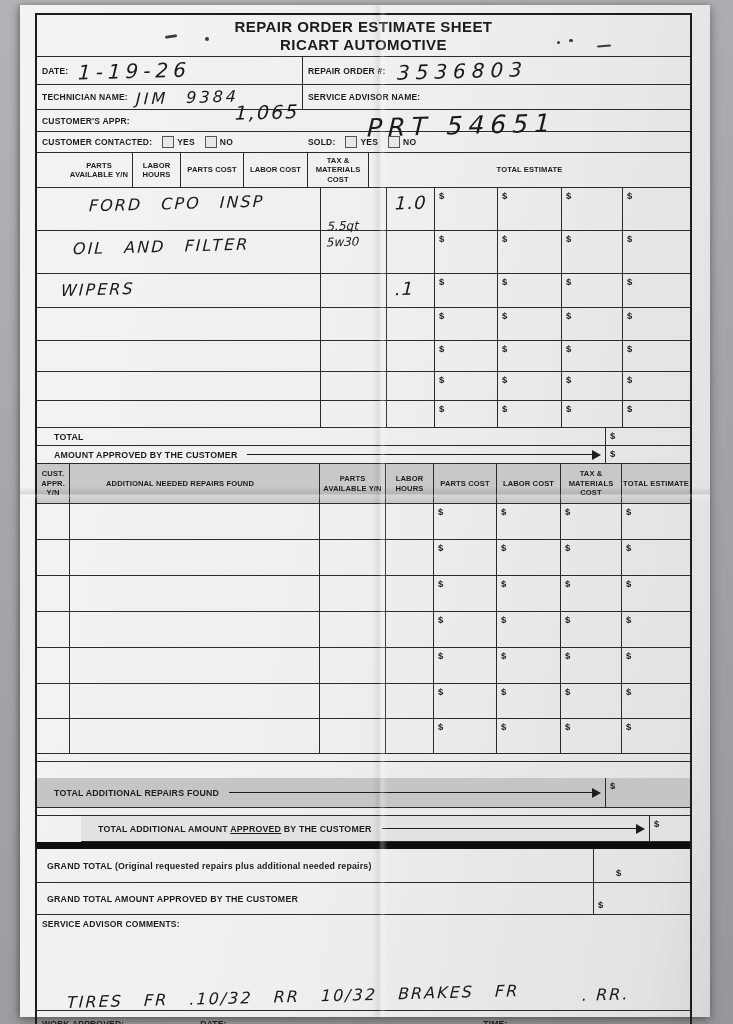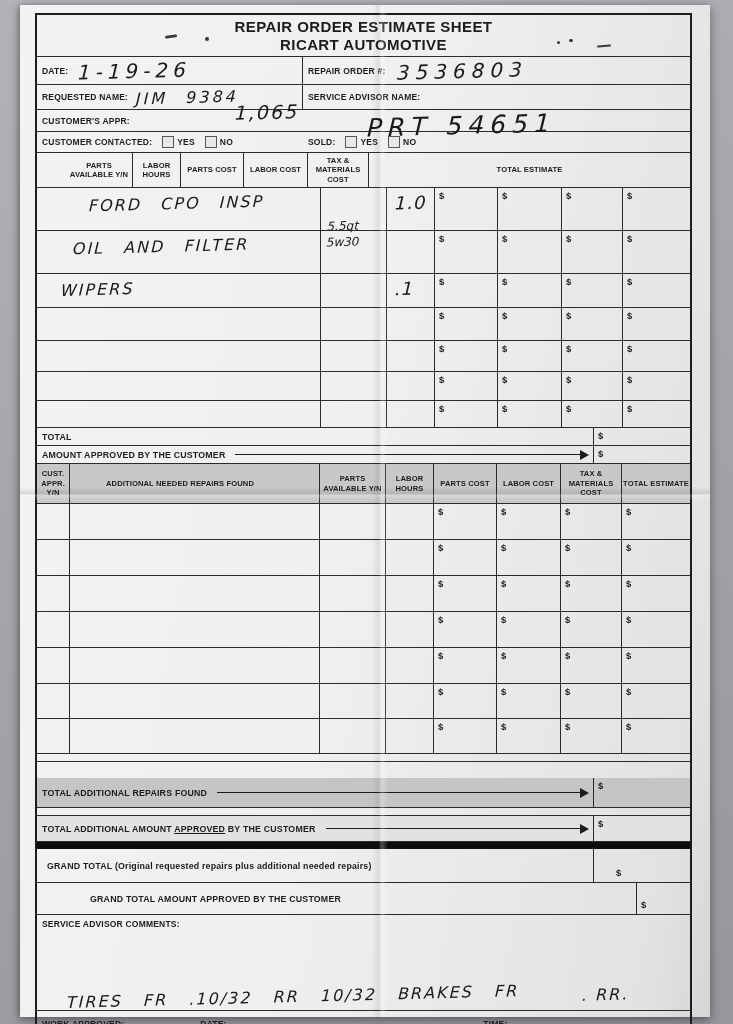--- a/index.html
+++ b/index.html
@@ -56,38 +56,38 @@
   .c-pc{width:63px;} .c-lc{width:64px;} .c-tax{width:61px;} .c-te{flex:1;}
 
   .trow{display:flex;border-bottom:1px solid #2b2b2d;}
   .cell{box-sizing:border-box;border-left:1px solid #2b2b2d;position:relative;overflow:visible;}
   .cell:first-child{border-left:none;}
   .dollar{font-weight:bold;font-size:9.5px;position:absolute;left:4px;top:2px;}
   .hw-cell{font-size:16px;letter-spacing:2px;word-spacing:12px;position:absolute;top:6px;}
   .hw-hours{font-size:18px;letter-spacing:1px;position:absolute;left:8px;top:4px;}
   .hw-parts{font-size:12px;letter-spacing:0;white-space:pre-line;position:absolute;left:6px;top:-12px;line-height:1.3;z-index:4;}
 
-  .sum-row{display:flex;align-items:center;}
+  .sum-row{display:flex;align-items:center;padding-left:12px;}
   .sum-label{font-weight:bold;font-size:8.8px;padding-left:5px;white-space:nowrap;letter-spacing:.2px;}
   .sum-left{flex:none;width:557px;display:flex;align-items:center;box-sizing:border-box;border-right:1px solid #2b2b2d;align-self:stretch;}
   .sum-money{flex:1;position:relative;align-self:stretch;}
   .arrow{flex:1;position:relative;height:10px;margin:0 4px 0 10px;}
   .arrow::before{content:"";position:absolute;left:0;right:7px;top:4px;border-top:1.6px solid #1d1d1f;}
   .arrow::after{content:"";position:absolute;right:0;top:0;border-left:9px solid #1d1d1f;border-top:5px solid transparent;border-bottom:5px solid transparent;}
-  .h18{height:18px;} .h30{height:30px;} .h26{height:26px;}
+  .h18{height:18px;} .h30{height:30px;} .h26{height:26px;margin-left:44px;}
   .gap8{height:8px;}
   .gray{background:#c6c4c7;margin-top:16px;}
   .lightgray{background:#e3e1e2;}
   .thick{height:7px;background:#0d0d0f;border-bottom:none;}
   .u{text-decoration:underline;}
 
   .grand{display:flex;}
   .grand .g-left{flex:none;width:557px;border-right:1px solid #2b2b2d;display:flex;align-items:center;padding-left:5px;box-sizing:border-box;}
   .grand .g-money{flex:1;position:relative;}
-  .h34{height:34px;gap:18px;} .h32{height:32px;padding-left:43px;}
+  .h34{height:34px;gap:18px;} .h32{height:32px;}
 
   .comments{height:96px;position:relative;}
   .comments .flabel{position:absolute;left:5px;top:4px;}
   .hw-comments{position:absolute;left:30px;bottom:4px;font-size:16px;letter-spacing:2px;word-spacing:14px;}
   .hw-rr{position:absolute;left:545px;bottom:6px;font-size:16px;letter-spacing:2px;}
 
   .work-row{height:25px;display:flex;align-items:center;gap:48px;}
   .blank{border-bottom:1px solid #3a3a3c;height:12px;width:148px;margin-left:4px;}
 </style>
 </head>
@@ -115,21 +115,21 @@
         <span class="hw hw-date">1-19-26</span>
       </div>
       <div class="f-right">
         <span class="flabel">REPAIR ORDER #:</span>
         <span class="hw hw-ro">3536803</span>
       </div>
     </div>
 
     <div class="sec frow h25">
       <div class="f-left">
-        <span class="flabel">REQUESTED NAME:</span>
+        <span class="flabel">TECHNICIAN NAME:</span>
         <span class="hw hw-tech">JIM 9384</span>
       </div>
       <div class="f-right">
         <span class="flabel">SERVICE ADVISOR NAME:</span>
       </div>
     </div>
 
     <div class="sec frow h22">
       <div class="f-left" style="border-right:none;">
         <span class="flabel">CUSTOMER'S APPR:</span>

